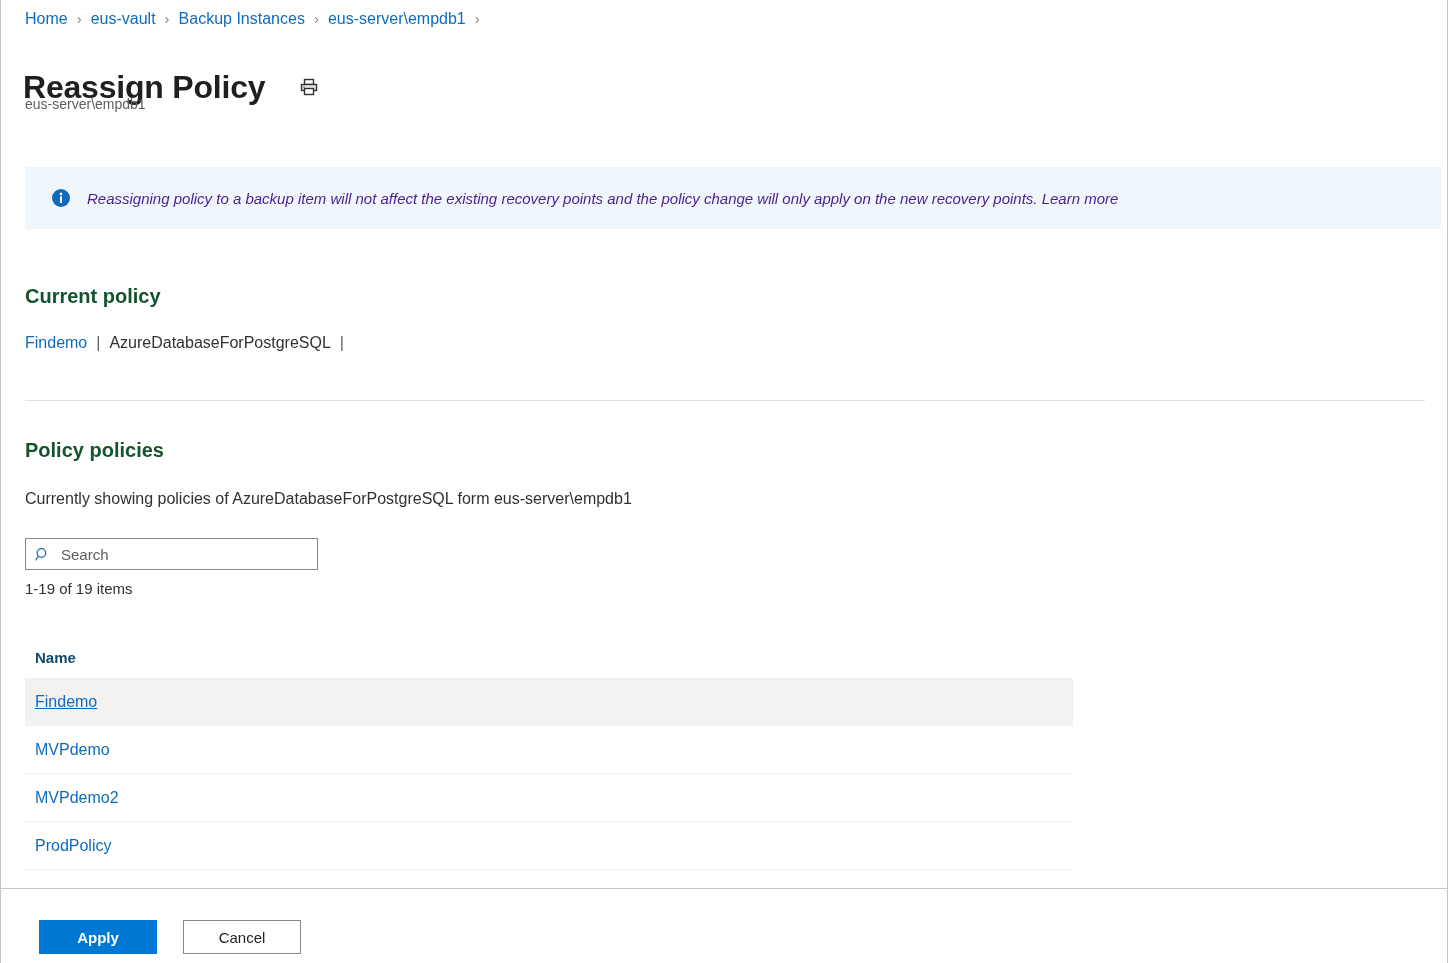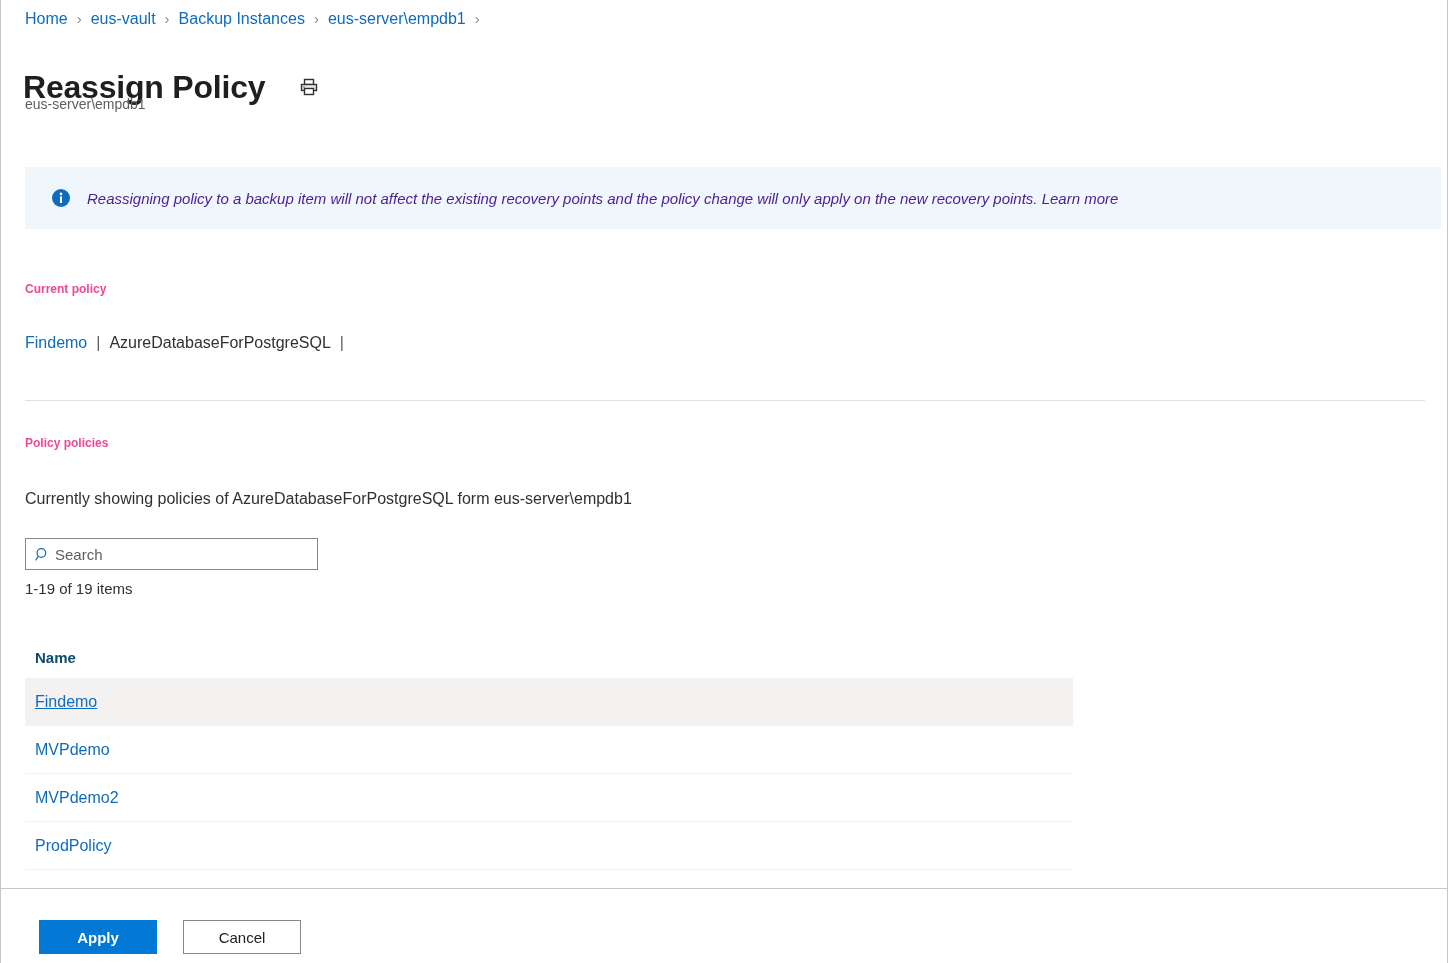--- a/index.html
+++ b/index.html
@@ -104,24 +104,24 @@
     margin-left: 16px;
     font-size: 15px;
     line-height: 21px;
     color: #4c1d95;
     font-style: italic;
   }
 
   
   .section-head {
     position: absolute;
-    font-size: 12px;
+    font-size: 20px;
     line-height: 24px;
     font-weight: 600;
-    color: #ec4899;
+    color: #14532d;
   }
   #current-policy-head { left: 24px; top: 267px; }
   #backup-policies-head { left: 24px; top: 421px; }
 
   .policy-line {
     position: absolute;
     left: 24px;
     top: 332px;
     display: flex;
     align-items: baseline;
@@ -172,21 +172,21 @@
   .search-icon {
     margin-left: 9px;
     width: 15px;
     height: 15px;
     flex: 0 0 15px;
   }
   .search-input {
     border: none;
     outline: none;
     flex: 1 1 auto;
-    margin-left: 3px;
+    margin-left: 9px;
     margin-right: 6px;
     font-family: "Liberation Sans", sans-serif;
     font-size: 15px;
     color: #b91c1c;
     background: transparent;
   }
   .search-input::placeholder { color: #605e5c; opacity: 1; }
 
   .item-count {
     position: absolute;

